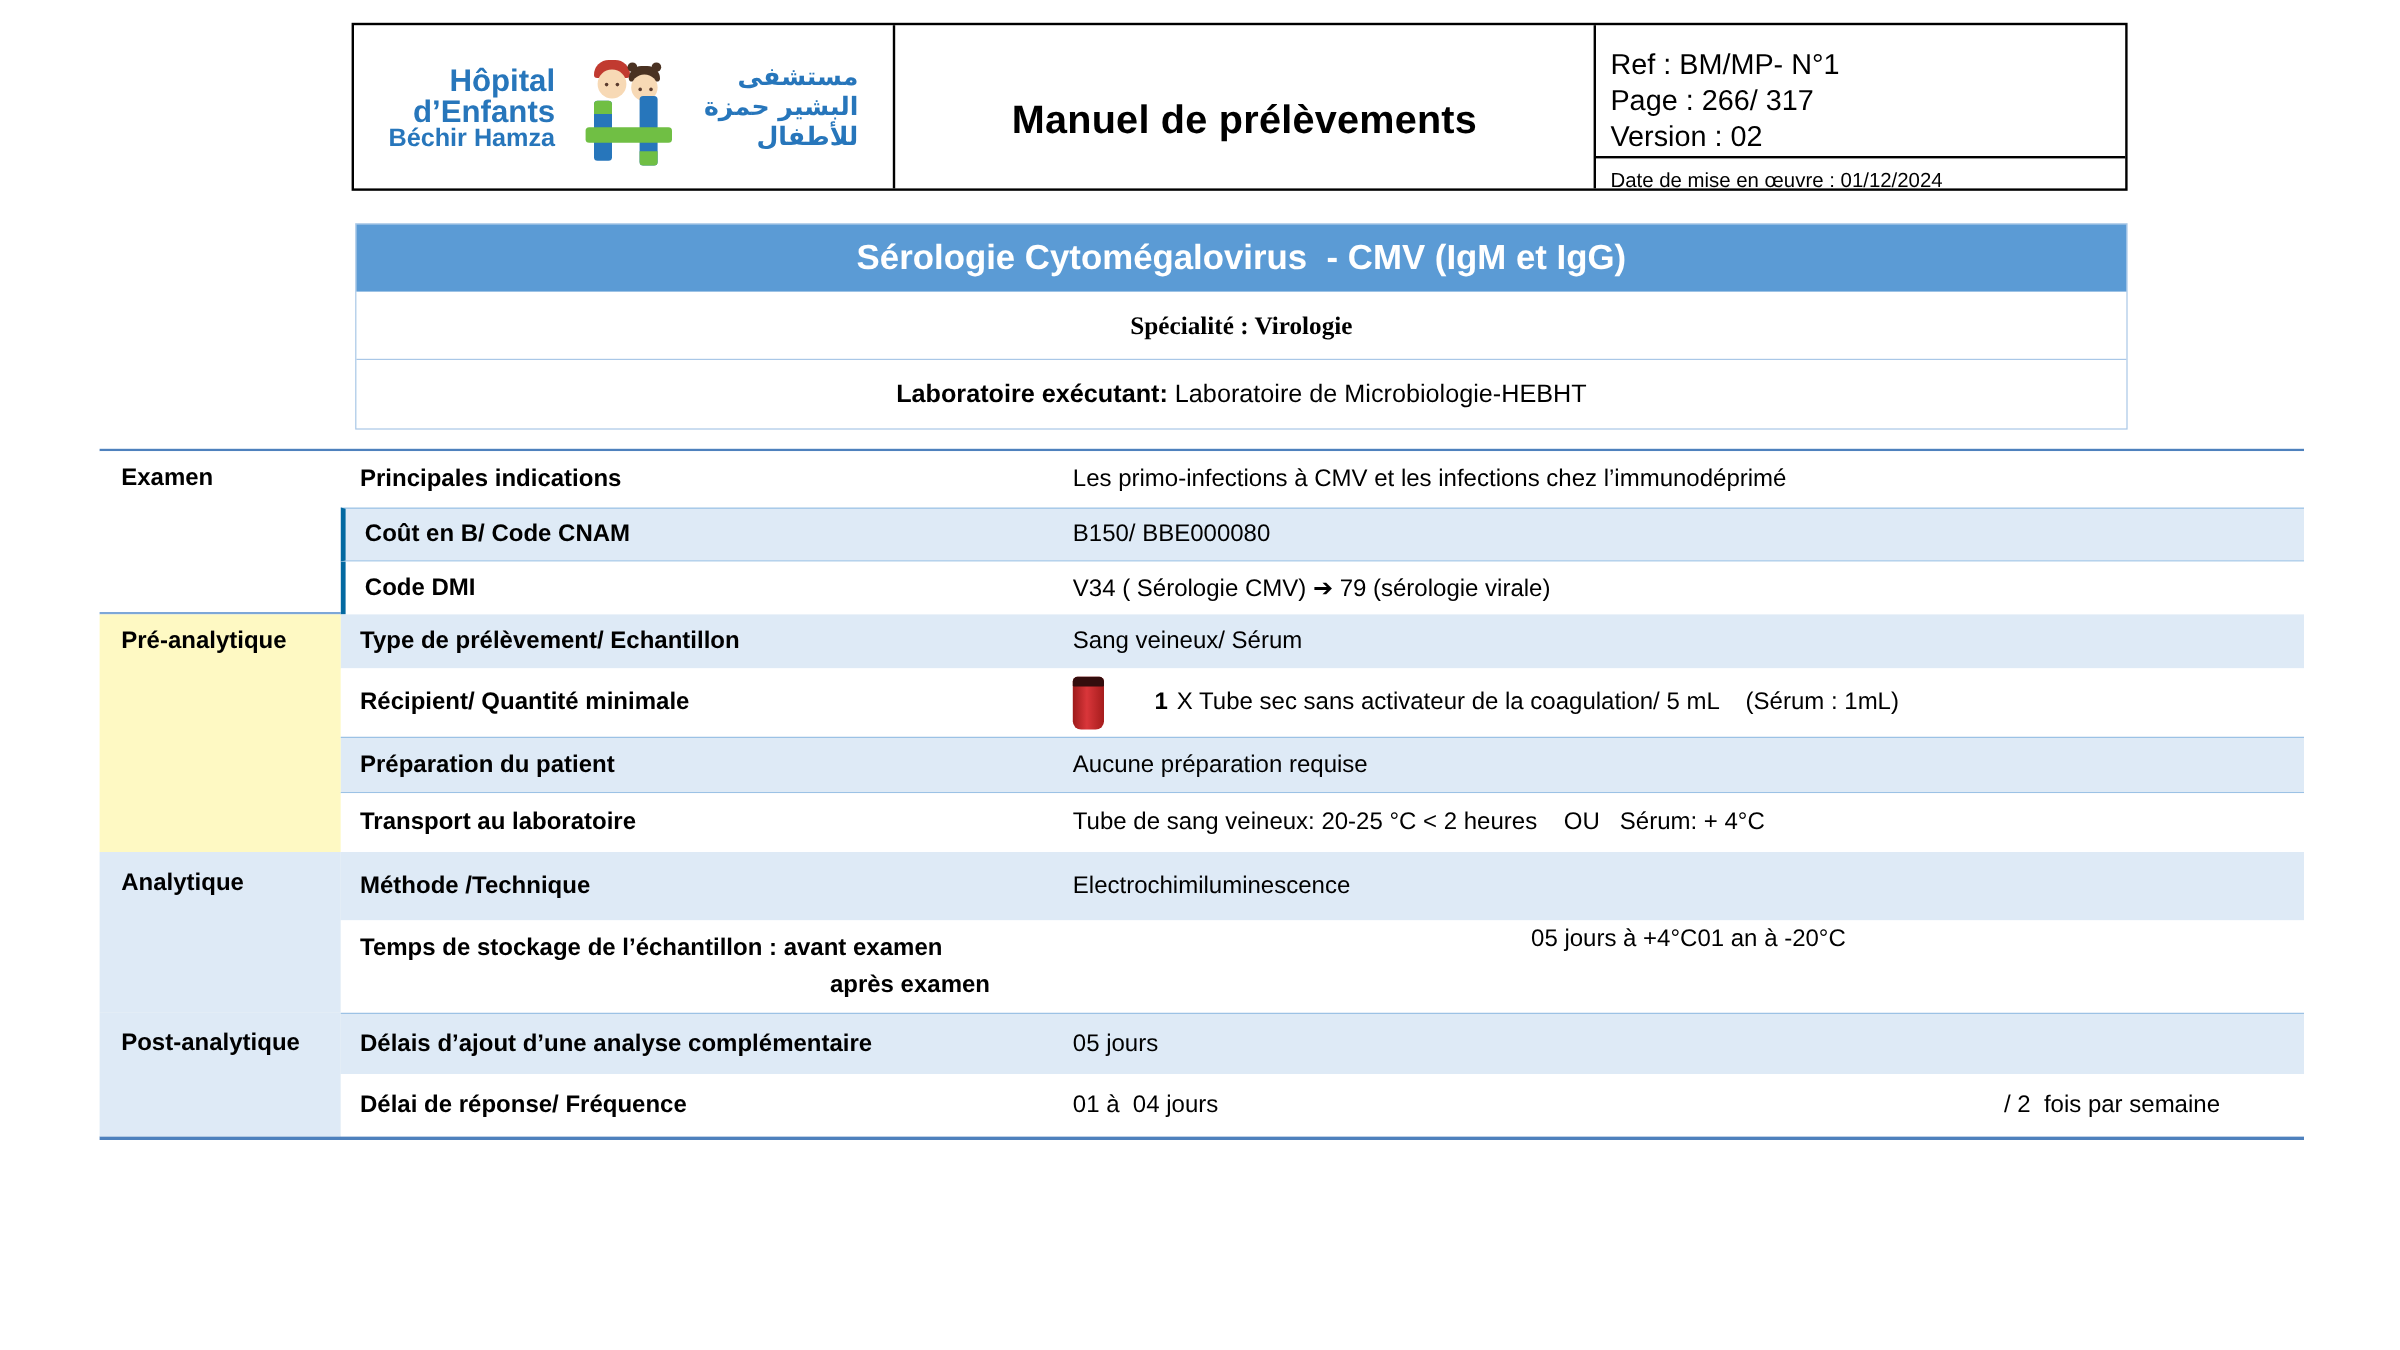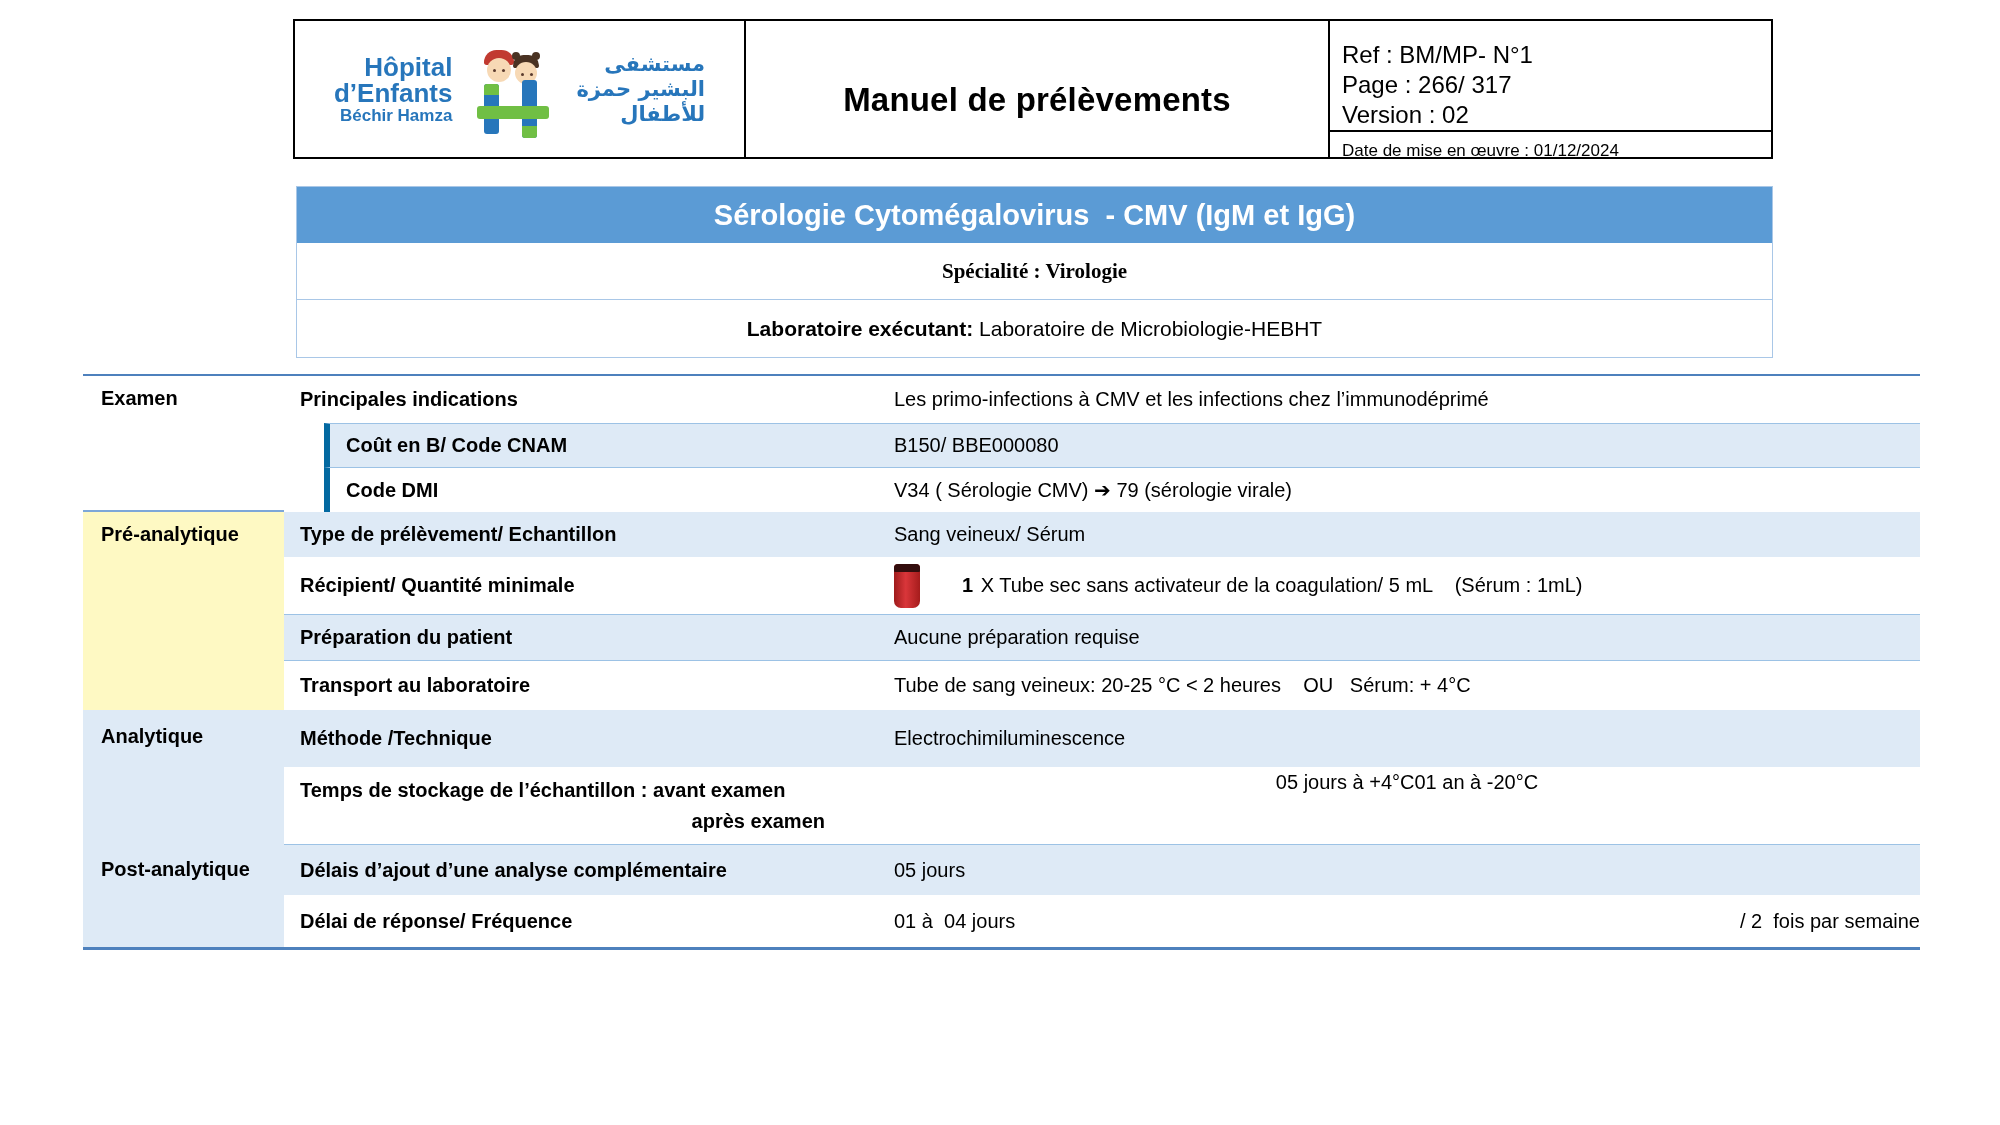--- a/index.html
+++ b/index.html
@@ -12,21 +12,21 @@
     border:2px solid #000; display:flex; background:#fff; }
   .logo-cell { width:451px; border-right:2px solid #000; display:flex; align-items:center; justify-content:center; gap:30px; }
   .title-cell { width:584px; border-right:2px solid #000; display:flex; align-items:center; justify-content:center; padding-top:22px; }
   .doc-title { font-size:33px; font-weight:bold; letter-spacing:0.2px; }
   .ref-cell { flex:1; display:flex; flex-direction:column; }
   .ref-top { flex:1; padding:6px 6px 0 12px; font-size:24px; line-height:30px;margin-top:13px; }
   .ref-date { border-top:2px solid #000; height:46px; font-size:17px; padding:9px 6px 0 12px; }
 
   
   .logo-text { text-align:right; color:#2776BB; font-weight:bold; line-height:26px; font-size:26px; }
-  .logo-text .sub { font-size:17px; line-height:19px; }
+  .logo-text .sub { font-size:21px; line-height:19px; }
   .logo-mark { position:relative; width:64px; height:84px; margin-top:14px; }
   .face { position:absolute; border-radius:50%; background:#F7D9B5; }
   .face::after { content:""; position:absolute; left:6px; top:11px; width:3px; height:3px; border-radius:50%;
     background:#5a3b2e; box-shadow:9px 0 0 #5a3b2e; }
   .boy-face { left:5px; top:4px; width:24px; height:24px; }
   .boy-hair { position:absolute; left:2px; top:-4px; width:30px; height:15px; background:#C13A30; border-radius:14px 14px 3px 3px; }
   .girl-face { left:33px; top:8px; width:22px; height:22px; }
   .girl-hair { position:absolute; left:31px; top:1px; width:26px; height:13px; background:#4A3222; border-radius:12px 12px 3px 3px; }
   .bun { position:absolute; width:8px; height:8px; border-radius:50%; background:#4A3222; top:-2px; }
   .bun-l { left:30px; } .bun-r { left:50px; }
@@ -54,36 +54,36 @@
     display:grid;
     grid-template-columns:201px 606px 1030px;
     grid-template-rows:47px 45px 44px 45px 57px 47px 49px 57px 77px 51px 52px;
     border-top:2px solid #4E81BD; border-bottom:3px solid #4E81BD;
     font-size:20px; }
   .cell { display:flex; align-items:center; background:#fff; }
   .c2 { padding-left:16px; font-weight:bold; }
   .c3 { padding-left:4px; white-space:pre-wrap; }
   .blue { background:#DEEAF6; }
   .bt { border-top:1px solid #9CC2E5; } .bb { border-bottom:1px solid #9CC2E5; }
-  .bl { border-left:6px solid #0369a1;margin-left:40px; }
+  .bl { border-left:4px solid #0369a1; }
   .phase { font-weight:bold; padding:11px 0 0 18px; display:block; }
   .phase-examen { grid-row:1/4; grid-column:1; background:#fff; border-bottom:2px solid #7DA7D8; }
   .phase-pre  { grid-row:4/8;  grid-column:1; background:#fef9c3; }
   .phase-ana  { grid-row:8/10; grid-column:1; background:#DEEAF6; padding-top:15px; }
   .phase-post { grid-row:10/12;grid-column:1; background:#DEEAF6; padding-top:14px; }
 
   .stack { flex-direction:column; justify-content:center; align-items:stretch; line-height:31px; }
   .stack .l1 { text-align:left; }
   .stack .l2 { text-align:right; padding-right:65px; }
   .valstack { flex-direction:row; justify-content:center; align-items:flex-start; line-height:31px; }
 
   .tube { position:relative; width:26px; height:44px; margin-right:42px; flex:0 0 auto;
     background:linear-gradient(90deg,#9e1b1b,#d9363a 45%,#a51c1c); border-radius:4px 4px 7px 7px; }
   .tube::before { content:""; position:absolute; top:0; left:0; right:0; height:8px; background:#330d0d; border-radius:4px 4px 1px 1px; }
-  .freq-right { margin-left:auto; }
+  .freq-right { margin-left:auto; margin-right:70px; }
   b.inline1 { margin-right:2px; }
 </style>
 </head>
 <body>
 
 <div class="page">
 
   <div class="header-box">
     <div class="logo-cell">
       <div class="logo-text">

